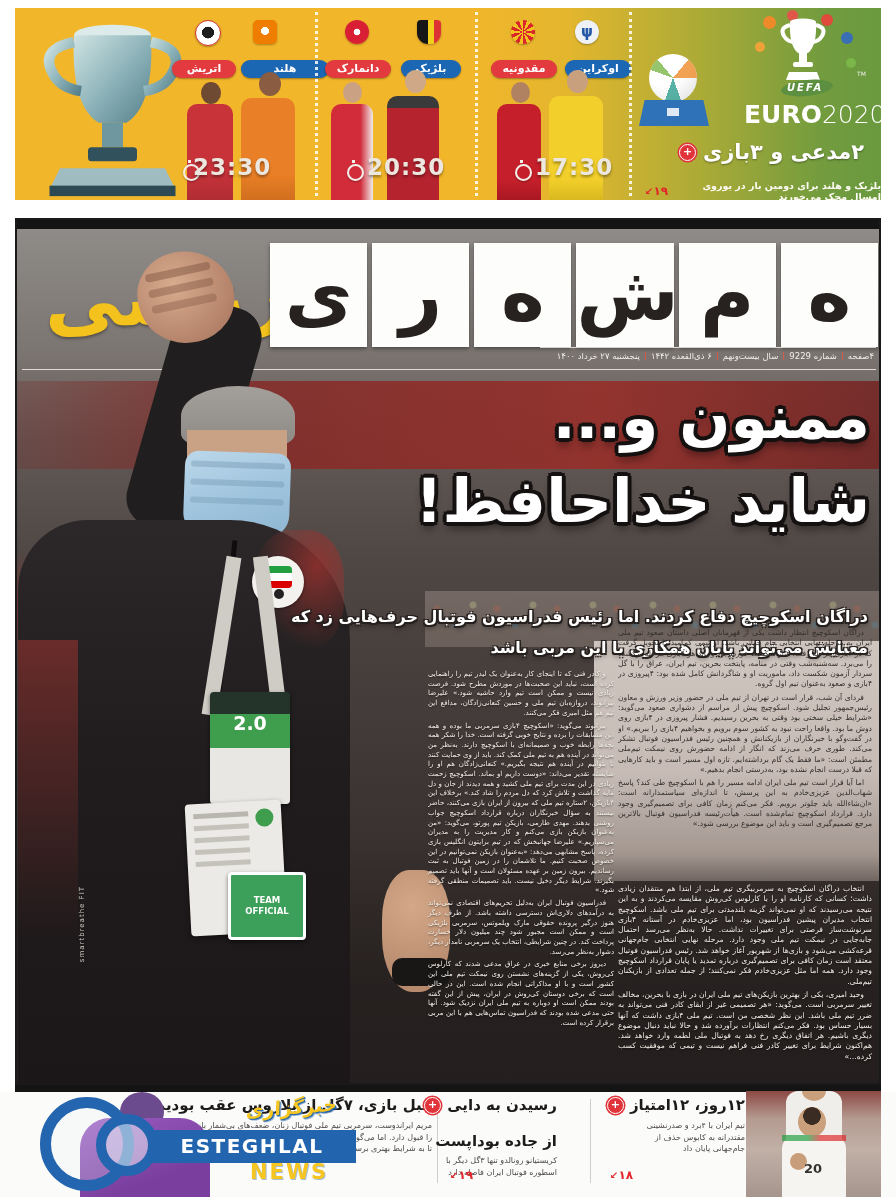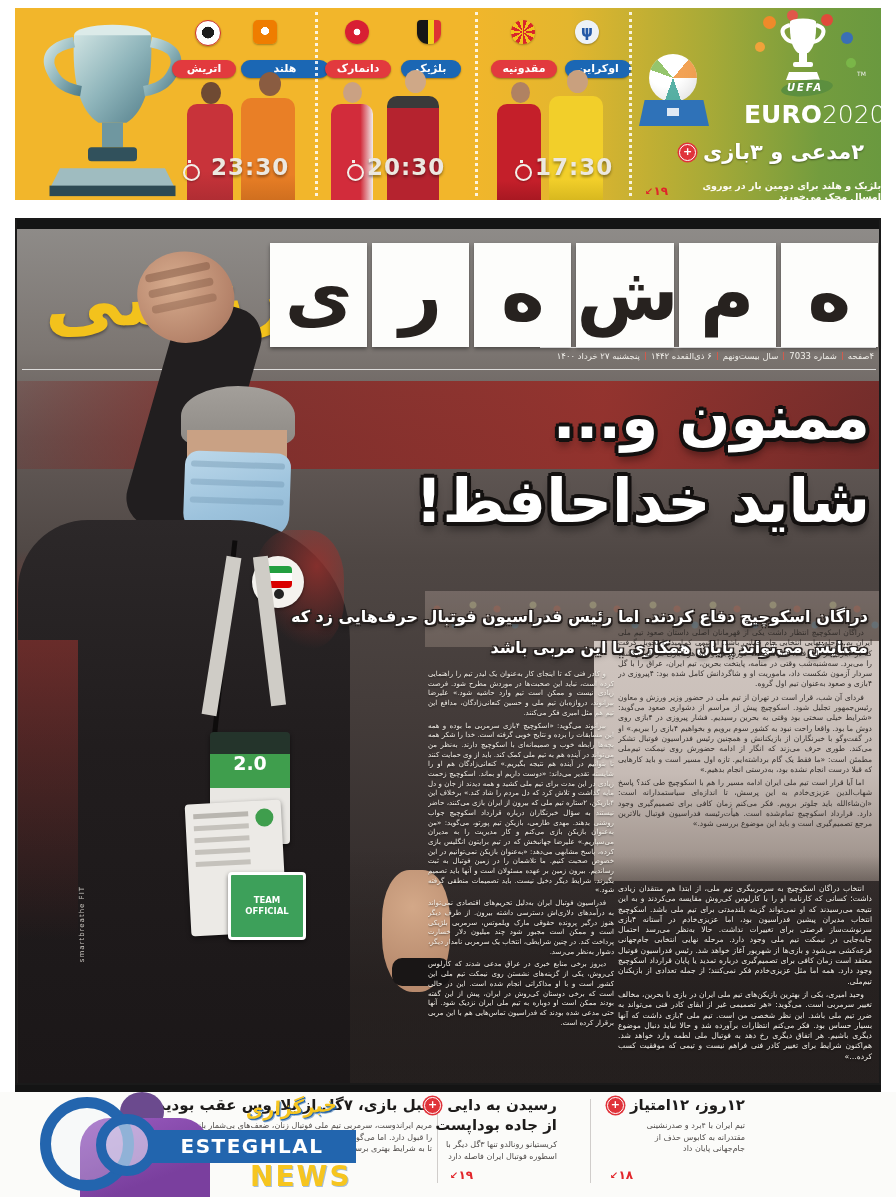--- a/index.html
+++ b/index.html
@@ -108,21 +108,21 @@
   .c-zip{position:absolute;left:222px;top:540px;width:5px;height:200px;background:#0e0c0c;transform:rotate(6deg);}
   .iran-crest{position:absolute;left:252px;top:556px;width:52px;height:52px;border-radius:50%;background:#f4f2ee;
     box-shadow:0 1px 3px rgba(0,0,0,.5);}
   .iran-crest .flag{position:absolute;left:12px;top:10px;width:28px;height:22px;border-radius:4px;
     background:linear-gradient(180deg,#239f40 0 33%,#fff 33% 66%,#da0000 66%);}
   .iran-crest .fball{position:absolute;left:22px;top:33px;width:10px;height:10px;border-radius:50%;background:#222;}
   .strap{position:absolute;width:15px;background:#cfccc6;}
   .strap.s1{left:214px;top:556px;height:160px;transform:rotate(9deg);}
   .strap.s2{left:262px;top:556px;height:150px;transform:rotate(-7deg);}
   .cred{position:absolute;left:210px;top:692px;width:80px;height:112px;border-radius:4px;overflow:hidden;
-    box-shadow:0 2px 4px rgba(0,0,0,.5);margin-top:40px;}
+    box-shadow:0 2px 4px rgba(0,0,0,.5);}
   .cred .top{height:56px;background:linear-gradient(180deg,#24342b 0 40%,#3f9e4d 40%);}
   .cred .num{position:absolute;left:0;top:20px;width:100%;text-align:center;color:#fff;font-weight:900;font-size:19px;}
   .cred .bot{height:56px;background:#e9e7e3;}
   .idcard{position:absolute;left:188px;top:802px;width:96px;height:132px;background:#eceae6;border-radius:4px;
     transform:rotate(-3deg);box-shadow:0 2px 5px rgba(0,0,0,.45);}
   .idcard:before{content:"";position:absolute;left:8px;top:10px;width:55px;height:5px;background:#b9b6b0;
     box-shadow:0 12px 0 #c5c2bc,0 24px 0 #c5c2bc,0 36px 0 #c5c2bc,0 48px 0 #c5c2bc;}
   .idcard:after{content:"";position:absolute;right:8px;top:8px;width:18px;height:18px;border-radius:50%;background:#3f9e4d;}
   .badge{position:absolute;left:228px;top:872px;width:72px;height:62px;background:#3da05a;border:3px solid #fff;
     border-radius:4px;color:#fff;font-weight:900;font-size:8.5px;text-align:center;line-height:1.3;
@@ -174,21 +174,21 @@
     background:linear-gradient(160deg,#9a5cc0,#7a3f9e 70%);}
   .wm-person .hd{position:absolute;left:62px;top:0px;width:44px;height:40px;border-radius:50%;background:#6b4a8e;}
   .wm-ring{position:absolute;left:40px;top:1097px;width:94px;height:94px;border-radius:50%;
     border:11px solid #2365ae;background:rgba(235,242,250,.25);box-sizing:border-box;}
   .wm-ring2{position:absolute;left:96px;top:1114px;width:62px;height:62px;border-radius:50%;
     border:10px solid #2365ae;background:rgba(235,242,250,.55);box-sizing:border-box;}
   .wm-script{position:absolute;left:246px;top:1096px;color:#f6c51f;font-size:19px;font-weight:900;direction:rtl;
     transform:rotate(-4deg) skewX(-6deg);text-shadow:1px 1px 0 #2365ae,2px 2px 0 rgba(35,101,174,.5);}
   .wm-box{position:absolute;left:148px;top:1130px;width:208px;height:33px;background:#2265ae;color:#fff;
     font-weight:900;font-size:20px;letter-spacing:1.5px;text-align:center;line-height:33px;}
-  .wm-news{position:absolute;left:250px;top:1160px;color:#f6c51f;font-size:28px;font-weight:900;letter-spacing:2px;
+  .wm-news{position:absolute;left:250px;top:1160px;color:#f6c51f;font-size:21px;font-weight:900;letter-spacing:2px;
     text-shadow:1px 1px 0 rgba(35,101,174,.4);}
 </style>
 </head>
 <body>
 
 <div class="page">
 
   <div class="banner">
 
     <svg class="abs" style="left:10px;top:6px" width="175" height="184" viewBox="0 0 100 105">
@@ -211,21 +211,21 @@
 
     <div class="crest at" style="left:180px;top:12px"></div>
     <div class="crest nl" style="left:238px;top:12px"></div>
     <div class="pill red" style="left:157px;top:52px;width:64px">اتریش</div>
     <div class="pill blue" style="left:226px;top:52px;width:88px">هلند</div>
     <div class="pfig" style="left:172px;top:96px;width:46px;height:96px;background:linear-gradient(180deg,#c8333a 0 70%,#b02d33);"></div>
     <div class="phead" style="left:186px;top:74px;width:20px;height:22px;background:#6f4a33;"></div>
     <div class="pfig" style="left:226px;top:90px;width:54px;height:102px;background:linear-gradient(180deg,#e97f26 0 75%,#d06f1f);"></div>
     <div class="phead" style="left:244px;top:64px;width:22px;height:24px;background:#8a5c41;"></div>
     <div class="clock" style="left:168px;top:156px"></div>
-    <div class="time" style="left:196px;top:146px">23:30</div>
+    <div class="time" style="left:178px;top:146px">23:30</div>
 
     <div class="perf" style="left:300px"></div>
 
     <div class="crest dk" style="left:330px;top:12px"></div>
     <div class="crest be" style="left:402px;top:12px"></div>
     <div class="pill red" style="left:310px;top:52px;width:66px">دانمارک</div>
     <div class="pill blue" style="left:386px;top:52px;width:60px">بلژیک</div>
     <div class="pfig" style="left:316px;top:96px;width:42px;height:96px;background:linear-gradient(90deg,#d22c3b 0 70%,#f0ecea);"></div>
     <div class="phead" style="left:328px;top:74px;width:19px;height:21px;background:#caa183;"></div>
     <div class="pfig" style="left:372px;top:88px;width:52px;height:104px;background:linear-gradient(180deg,#3a3a3a 0 12%,#b5232f 12%);"></div>
@@ -301,21 +301,21 @@
     <div class="tile"><span>ی</span></div>
   </div>
   <div class="rule" style="left:540px;top:347px;width:336px"></div>
   <div class="dateline">
     <span>پنجشنبه ۲۷ خرداد ۱۴۰۰</span>
       <span class="dsep"></span>
     <span>۶ ذی‌القعده ۱۴۴۲</span>
       <span class="dsep"></span>
     <span>سال بیست‌ونهم</span>
       <span class="dsep"></span>
-    <span>شماره 7033</span>
+    <span>شماره 9229</span>
       <span class="dsep"></span>
     <span>۴صفحه</span>
   </div>
   <div class="rule" style="left:22px;top:369px;width:854px"></div>
 
   <div class="c-arm"></div>
   <div class="c-fist"></div>
   <div class="c-hair"></div>
   <div class="c-face"></div>
   <div class="c-mask"></div>
@@ -348,21 +348,21 @@
     <p>فردای آن شب، قرار است در تهران از تیم ملی در حضور وزیر ورزش و معاون رئیس‌جمهور تجلیل شود. اسکوچیچ پیش از مراسم از دشواری صعود می‌گوید: «شرایط خیلی سختی بود وقتی به بحرین رسیدیم. فشار پیروزی در ۴بازی روی دوش ما بود. واقعا راحت نبود به کشور سوم برویم و بخواهیم ۴بازی را ببریم.» او در گفت‌وگو با خبرنگاران از بازیکنانش و همچنین رئیس فدراسیون فوتبال تشکر می‌کند. طوری حرف می‌زند که انگار از ادامه حضورش روی نیمکت تیم‌ملی مطمئن است: «ما فقط یک گام برداشته‌ایم. تازه اول مسیر است و باید کارهایی که قبلا درست انجام نشده بود، به‌درستی انجام بدهیم.»</p>
     <p>اما آیا قرار است تیم ملی ایران ادامه مسیر را هم با اسکوچیچ طی کند؟ پاسخ شهاب‌الدین عزیزی‌خادم به این پرسش، تا اندازه‌ای سیاستمدارانه است: «ان‌شاءالله باید جلوتر برویم. فکر می‌کنم زمان کافی برای تصمیم‌گیری وجود دارد. قرارداد اسکوچیچ تمام‌شده است. هیأت‌رئیسه فدراسیون فوتبال بالاترین مرجع تصمیم‌گیری است و باید این موضوع بررسی شود.»</p>
   </div>
   <div class="col colA2">
     <p>انتخاب دراگان اسکوچیچ به سرمربیگری تیم ملی، از ابتدا هم منتقدان زیادی داشت؛ کسانی که کارنامه او را با کارلوس کی‌روش مقایسه می‌کردند و به این نتیجه می‌رسیدند که او نمی‌تواند گزینه بلندمدتی برای تیم ملی باشد. اسکوچیچ انتخاب مدیران پیشین فدراسیون بود، اما عزیزی‌خادم در آستانه ۴بازی سرنوشت‌ساز فرصتی برای تغییرات نداشت. حالا به‌نظر می‌رسد احتمال جابه‌جایی در نیمکت تیم ملی وجود دارد. مرحله نهایی انتخابی جام‌جهانی قرعه‌کشی می‌شود و بازی‌ها از شهریور آغاز خواهد شد. رئیس فدراسیون فوتبال معتقد است زمان کافی برای تصمیم‌گیری درباره تمدید یا پایان قرارداد اسکوچیچ وجود دارد. همه اما مثل عزیزی‌خادم فکر نمی‌کنند؛ از جمله تعدادی از بازیکنان تیم‌ملی.</p>
     <p>وحید امیری، یکی از بهترین بازیکن‌های تیم ملی ایران در بازی با بحرین، مخالف تغییر سرمربی است. می‌گوید: «هر تصمیمی غیر از ابقای کادر فنی می‌تواند به ضرر تیم ملی باشد. این نظر شخصی من است. تیم ملی ۴بازی داشت که آنها بسیار حساس بود. فکر می‌کنم انتظارات برآورده شد و حالا نباید دنبال موضوع دیگری باشیم. هر اتفاق دیگری رخ دهد به فوتبال ملی لطمه وارد خواهد شد. هم‌اکنون شرایط برای تغییر کادر فنی فراهم نیست و تیمی که موفقیت کسب کرده…»</p>
   </div>
   <div class="col colB">
     <p>و کادر فنی که تا اینجای کار به‌عنوان یک لیدر تیم را راهنمایی کرده است، نباید این صحبت‌ها در موردش مطرح شود. فرصت زیادی نیست و ممکن است تیم وارد حاشیه شود.» علیرضا بیرانوند، دروازه‌بان تیم ملی و حسین کنعانی‌زادگان، مدافع این تیم هم مثل امیری فکر می‌کنند.</p>
     <p>بیرانوند می‌گوید: «اسکوچیچ ۴بازی سرمربی ما بوده و همه این مسابقات را برده و نتایج خوبی گرفته است. خدا را شکر همه بچه‌ها رابطه خوب و صمیمانه‌ای با اسکوچیچ دارند. به‌نظر من می‌تواند در آینده هم به تیم ملی کمک کند. باید از وی حمایت کنند تا بتوانیم در آینده هم نتیجه بگیریم.» کنعانی‌زادگان هم او را شایسته تقدیر می‌داند: «دوست داریم او بماند. اسکوچیچ زحمت زیادی در این مدت برای تیم ملی کشید و همه دیدند از جان و دل مایه گذاشت و تلاش کرد که دل مردم را شاد کند.» برخلاف این ۴بازیکن، ۲ستاره تیم ملی که بیرون از ایران بازی می‌کنند، حاضر نیستند به سؤال خبرنگاران درباره قرارداد اسکوچیچ جواب روشنی بدهند. مهدی طارمی، بازیکن تیم پورتو، می‌گوید: «من به‌عنوان بازیکن بازی می‌کنم و کار مدیریت را به مدیران می‌سپاریم.» علیرضا جهانبخش که در تیم برایتون انگلیس بازی کرده، پاسخ مشابهی می‌دهد: «به‌عنوان بازیکن نمی‌توانیم در این خصوص صحبت کنیم. ما تلاشمان را در زمین فوتبال به ثبت رساندیم. بیرون زمین بر عهده مسئولان است و آنها باید تصمیم بگیرند. شرایط دیگر دخیل نیست. باید تصمیمات منطقی گرفته شود.»</p>
-    <p>فدراسیون فوتبال ایران به‌دلیل تحریم‌های اقتصادی نمی‌تواند به درآمدهای دلاری‌اش دسترسی داشته بیرون. از طرف دیگر هنوز درگیر پرونده حقوقی مارک ویلموتس، سرمربی بلژیکی است و ممکن است مجبور شود چند میلیون دلار خسارت پرداخت کند. در چنین شرایطی، انتخاب یک سرمربی نامدار دیگر، دشوار به‌نظر می‌رسد.</p>
+    <p>فدراسیون فوتبال ایران به‌دلیل تحریم‌های اقتصادی نمی‌تواند به درآمدهای دلاری‌اش دسترسی داشته باشد. از طرف دیگر هنوز درگیر پرونده حقوقی مارک ویلموتس، سرمربی بلژیکی است و ممکن است مجبور شود چند میلیون دلار خسارت پرداخت کند. در چنین شرایطی، انتخاب یک سرمربی نامدار دیگر، دشوار به‌نظر می‌رسد.</p>
     <p>دیروز برخی منابع خبری در عراق مدعی شدند که کارلوس کی‌روش، یکی از گزینه‌های نشستن روی نیمکت تیم ملی این کشور است و با او مذاکراتی انجام شده است. این در حالی است که برخی دوستان کی‌روش در ایران، پیش از این گفته بودند ممکن است او دوباره به تیم ملی ایران نزدیک شود. آنها حتی مدعی شده بودند که فدراسیون تماس‌هایی هم با این مربی برقرار کرده است.</p>
   </div>
 
   <div class="frame"></div>
 
   <div class="blackrule"></div>
   <div class="footer-bg"></div>
 
   <div class="abs" style="left:90px;top:1096px;width:342px">
     <div class="hline">
@@ -373,38 +373,46 @@
   </div>
   <div class="fmark" style="left:104px;top:1164px"><span class="arr">↙</span><span>۲۰</span></div>
 
   <div class="fdiv" style="left:437px"></div>
 
   <div class="abs" style="left:445px;top:1096px;width:112px">
     <div class="hline">
       <span class="plus-icon">+</span>
       <span class="t">رسیدن به دایی</span>
     </div>
-    <div class="hline" style="margin-top:2px">
+    <div class="hline" style="margin-top:18px">
       <span class="t">از جاده بوداپست</span>
     </div>
     <div class="fbody" style="margin-top:5px">کریستیانو رونالدو تنها ۳گل دیگر با اسطوره فوتبال ایران فاصله دارد</div>
   </div>
   <div class="fmark" style="left:450px;top:1168px"><span class="arr">↙</span><span>۱۹</span></div>
 
   <div class="fdiv" style="left:590px"></div>
 
   <div class="abs" style="left:598px;top:1096px;width:147px">
     <div class="hline">
       <span class="plus-icon">+</span>
       <span class="t">۱۲روز، ۱۲امتیاز</span>
     </div>
     <div class="fbody" style="margin-top:6px;width:104px;margin-left:auto">تیم ایران با ۴برد و صدرنشینی مقتدرانه به کابوس حذف از جام‌جهانی پایان داد</div>
   </div>
   <div class="fmark" style="left:610px;top:1168px"><span class="arr">↙</span><span>۱۸</span></div>
 
+  <div class="fphoto">
+    <div class="fp-back"></div>
+    <div class="fp-head" style="left:56px;top:-10px;width:24px;height:20px;background:#caa07c"></div>
+    <div class="fp-head" style="left:52px;top:16px;width:28px;height:30px;background:radial-gradient(circle at 50% 30%,#3a2c22 0 34%,#caa07c 36%)"></div>
+    <div class="fp-front"></div>
+    <div class="fp-fist"></div>
+    <div class="fp-num">20</div>
+  </div>
 
   <div class="wm-person">
     <div class="hd"></div>
       <div class="bd"></div>
   </div>
   <div class="wm-ring"></div>
   <div class="wm-ring2"></div>
   <div class="wm-script">خبرگزاری</div>
   <div class="wm-box">ESTEGHLAL</div>
   <div class="wm-news">NEWS</div>

